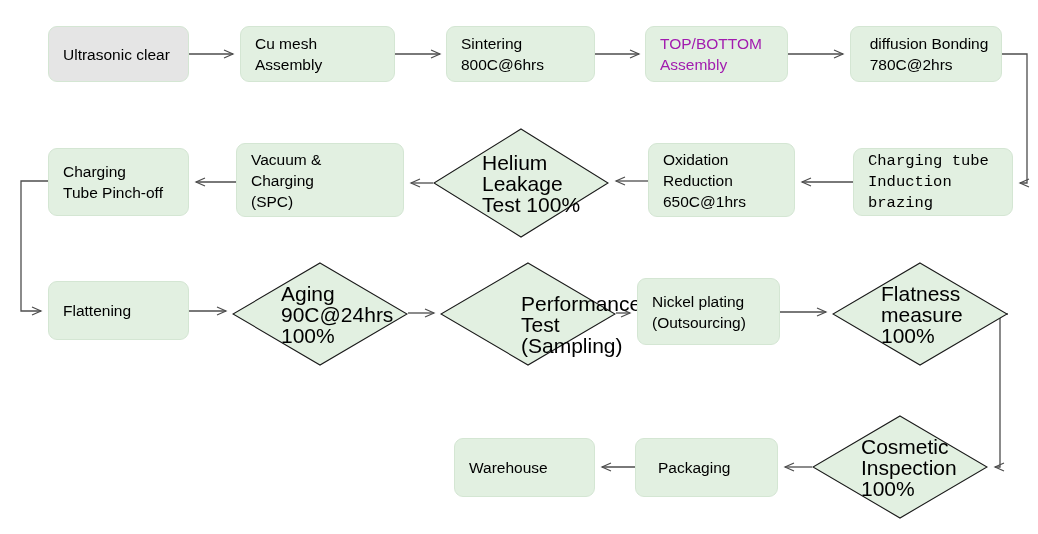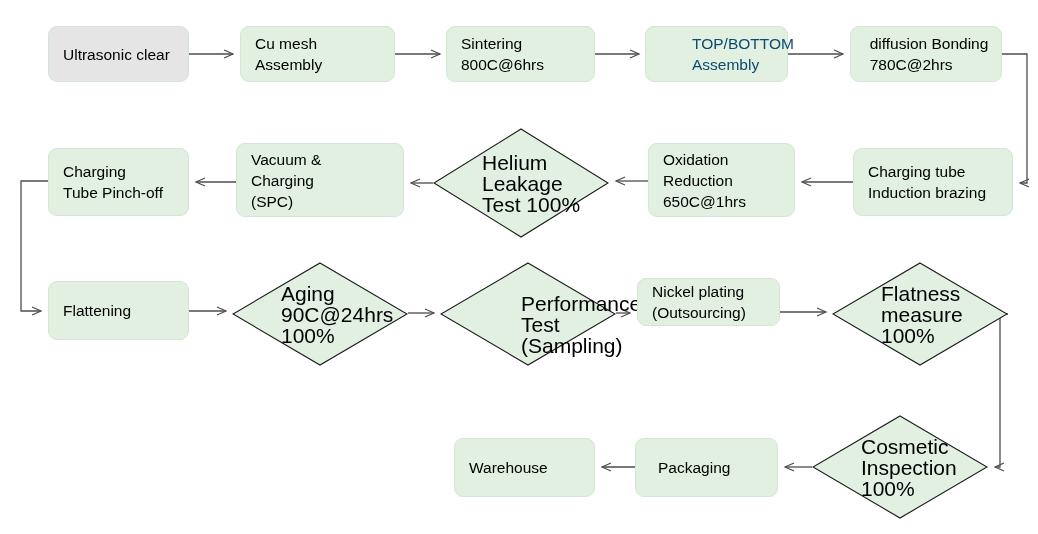--- a/index.html
+++ b/index.html
@@ -97,28 +97,28 @@
       </div>
       <div class="node proc" style="left: 240px; top: 26px; width: 155px; height: 56px; background: rgb(226, 240, 225); border-color: rgb(212, 230, 211);">
         <div class="txt" style="color: rgb(0, 0, 0);">Cu mesh
 Assembly</div>
       </div>
       <div class="node proc" style="left: 446px; top: 26px; width: 149px; height: 56px; background: rgb(226, 240, 225); border-color: rgb(212, 230, 211);">
         <div class="txt" style="color: rgb(0, 0, 0);">Sintering
 800C@6hrs</div>
       </div>
       <div class="node proc" style="left: 645px; top: 26px; width: 143px; height: 56px; background: rgb(226, 240, 225); border-color: rgb(212, 230, 211);">
-        <div class="txt" style="color: #0c4a6e; margin-left: 32px;">TOP/BOTTOM
+        <div class="txt" style="color: #a21caf;">TOP/BOTTOM
 Assembly</div>
       </div>
       <div class="node proc" style="left: 850px; top: 26px; width: 152px; height: 56px; background: rgb(226, 240, 225); border-color: rgb(212, 230, 211); justify-content: center;">
         <div class="txt" style="color: rgb(0, 0, 0);">diffusion Bonding
 780C@2hrs</div>
       </div>
-      <div class="node proc" style="left: 853px; top: 148px; width: 160px; height: 68px; background: rgb(226, 240, 225); border-color: rgb(212, 230, 211);">
+      <div class="node proc" style="left: 853px; top: 148px; width: 160px; height: 68px; background: rgb(226, 240, 225); border-color: rgb(212, 230, 211); font-family: Liberation Mono, monospace;">
         <div class="txt" style="color: rgb(0, 0, 0);">Charging tube
 Induction brazing</div>
       </div>
       <div class="node proc" style="left: 648px; top: 143px; width: 147px; height: 74px; background: rgb(226, 240, 225); border-color: rgb(212, 230, 211);">
         <div class="txt" style="color: rgb(0, 0, 0);">Oxidation
 Reduction
 650C@1hrs</div>
       </div>
       <div class="node dec" style="left: 433px; top: 128px;">
         <svg class="shape" width="176" height="110" viewBox="0 0 176 110">
@@ -148,21 +148,21 @@
 90C@24hrs
 100%</div>
       </div>
       <div class="node dec" style="left: 440px; top: 262px;">
         <svg class="shape" width="176" height="104" viewBox="0 0 176 104">
           <polygon points="88,1 175,52 88,103 1,52" fill="#e2f0e1" stroke="#1a1a1a" stroke-width="1.1"></polygon>
         </svg>
         <div class="txt" style="color: rgb(0, 0, 0); left: 49px; top: 31px; width: 141px; margin-left: 32px;">Performance
 Test (Sampling)</div>
       </div>
-      <div class="node proc" style="left: 637px; top: 278px; width: 143px; height: 48px; background: rgb(226, 240, 225); border-color: rgb(212, 230, 211);">
+      <div class="node proc" style="left: 637px; top: 278px; width: 143px; height: 67px; background: rgb(226, 240, 225); border-color: rgb(212, 230, 211);">
         <div class="txt" style="color: rgb(0, 0, 0);">Nickel plating
 (Outsourcing)</div>
       </div>
       <div class="node dec" style="left: 832px; top: 262px;">
         <svg class="shape" width="176" height="104" viewBox="0 0 176 104">
           <polygon points="88,1 175,52 88,103 1,52" fill="#e2f0e1" stroke="#1a1a1a" stroke-width="1.1"></polygon>
         </svg>
         <div class="txt" style="color: rgb(0, 0, 0); left: 49px; top: 21px; width: 141px;">Flatness
 measure
 100%</div>

